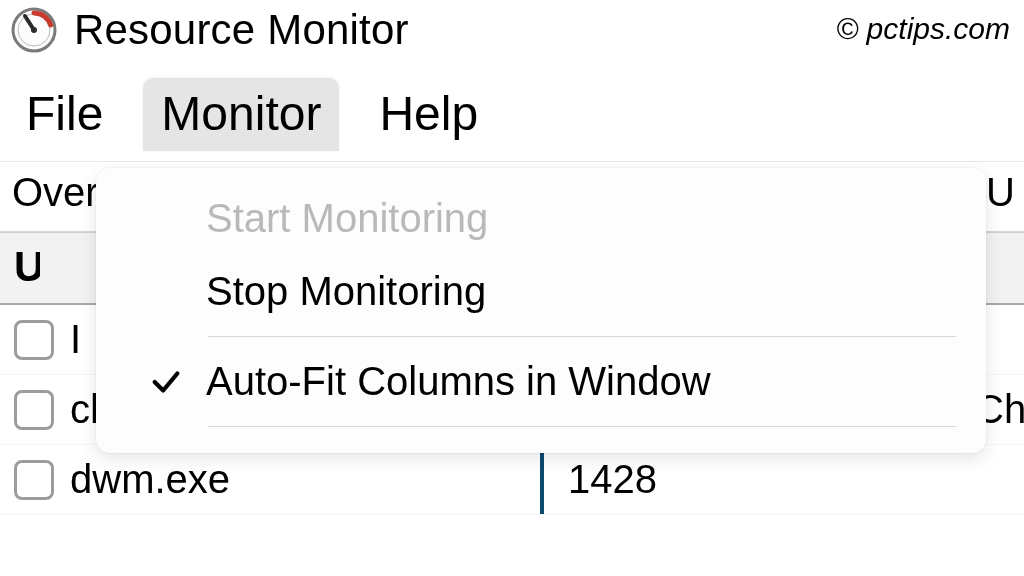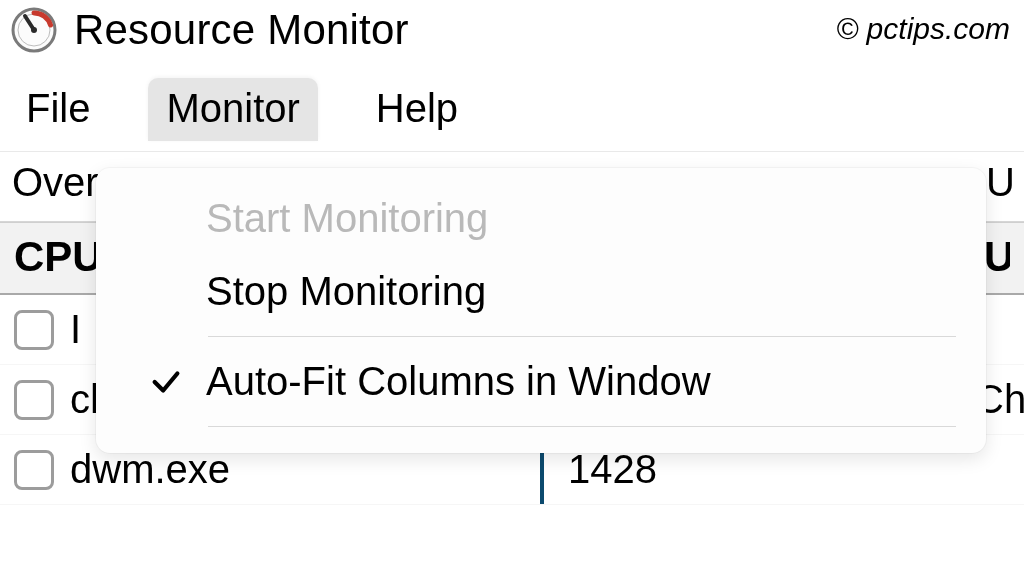--- a/index.html
+++ b/index.html
@@ -44,22 +44,22 @@
     right: 14px;
     font-size: 30px;
     font-style: italic;
     color: #000;
   }
   
   .menubar {
     display: flex;
     align-items: flex-end;
     padding: 6px 0 10px 8px;
-    font-size: 40px;
-    gap: 40px;
+    font-size: 48px;
+    gap: 22px;
   }
   .menubar-item {
     padding: 8px 18px 10px 18px;
     border-radius: 10px 10px 0 0;
   }
   .menubar-item.open {
     background: #e5e5e5;
     box-shadow: 0 -1px 4px rgba(0,0,0,0.05);
   }
   
@@ -188,21 +188,20 @@
     <div class="menubar-item open">Monitor</div>
     <div class="menubar-item">Help</div>
   </div>
 
   <div class="tabstrip">
     <span class="tab-left">Over</span>
     <span class="tab-right">U</span>
   </div>
 
   <div class="section-header">
-    <span>CPU</span>
     <span class="right">U</span>
   </div>
 
   <div class="process-list">
     <div class="process-row">
       <span class="chk"></span>
       <span class="col-name">I</span>
       <span class="col-pid"></span>
       <span class="col-desc">o</span>
     </div>

